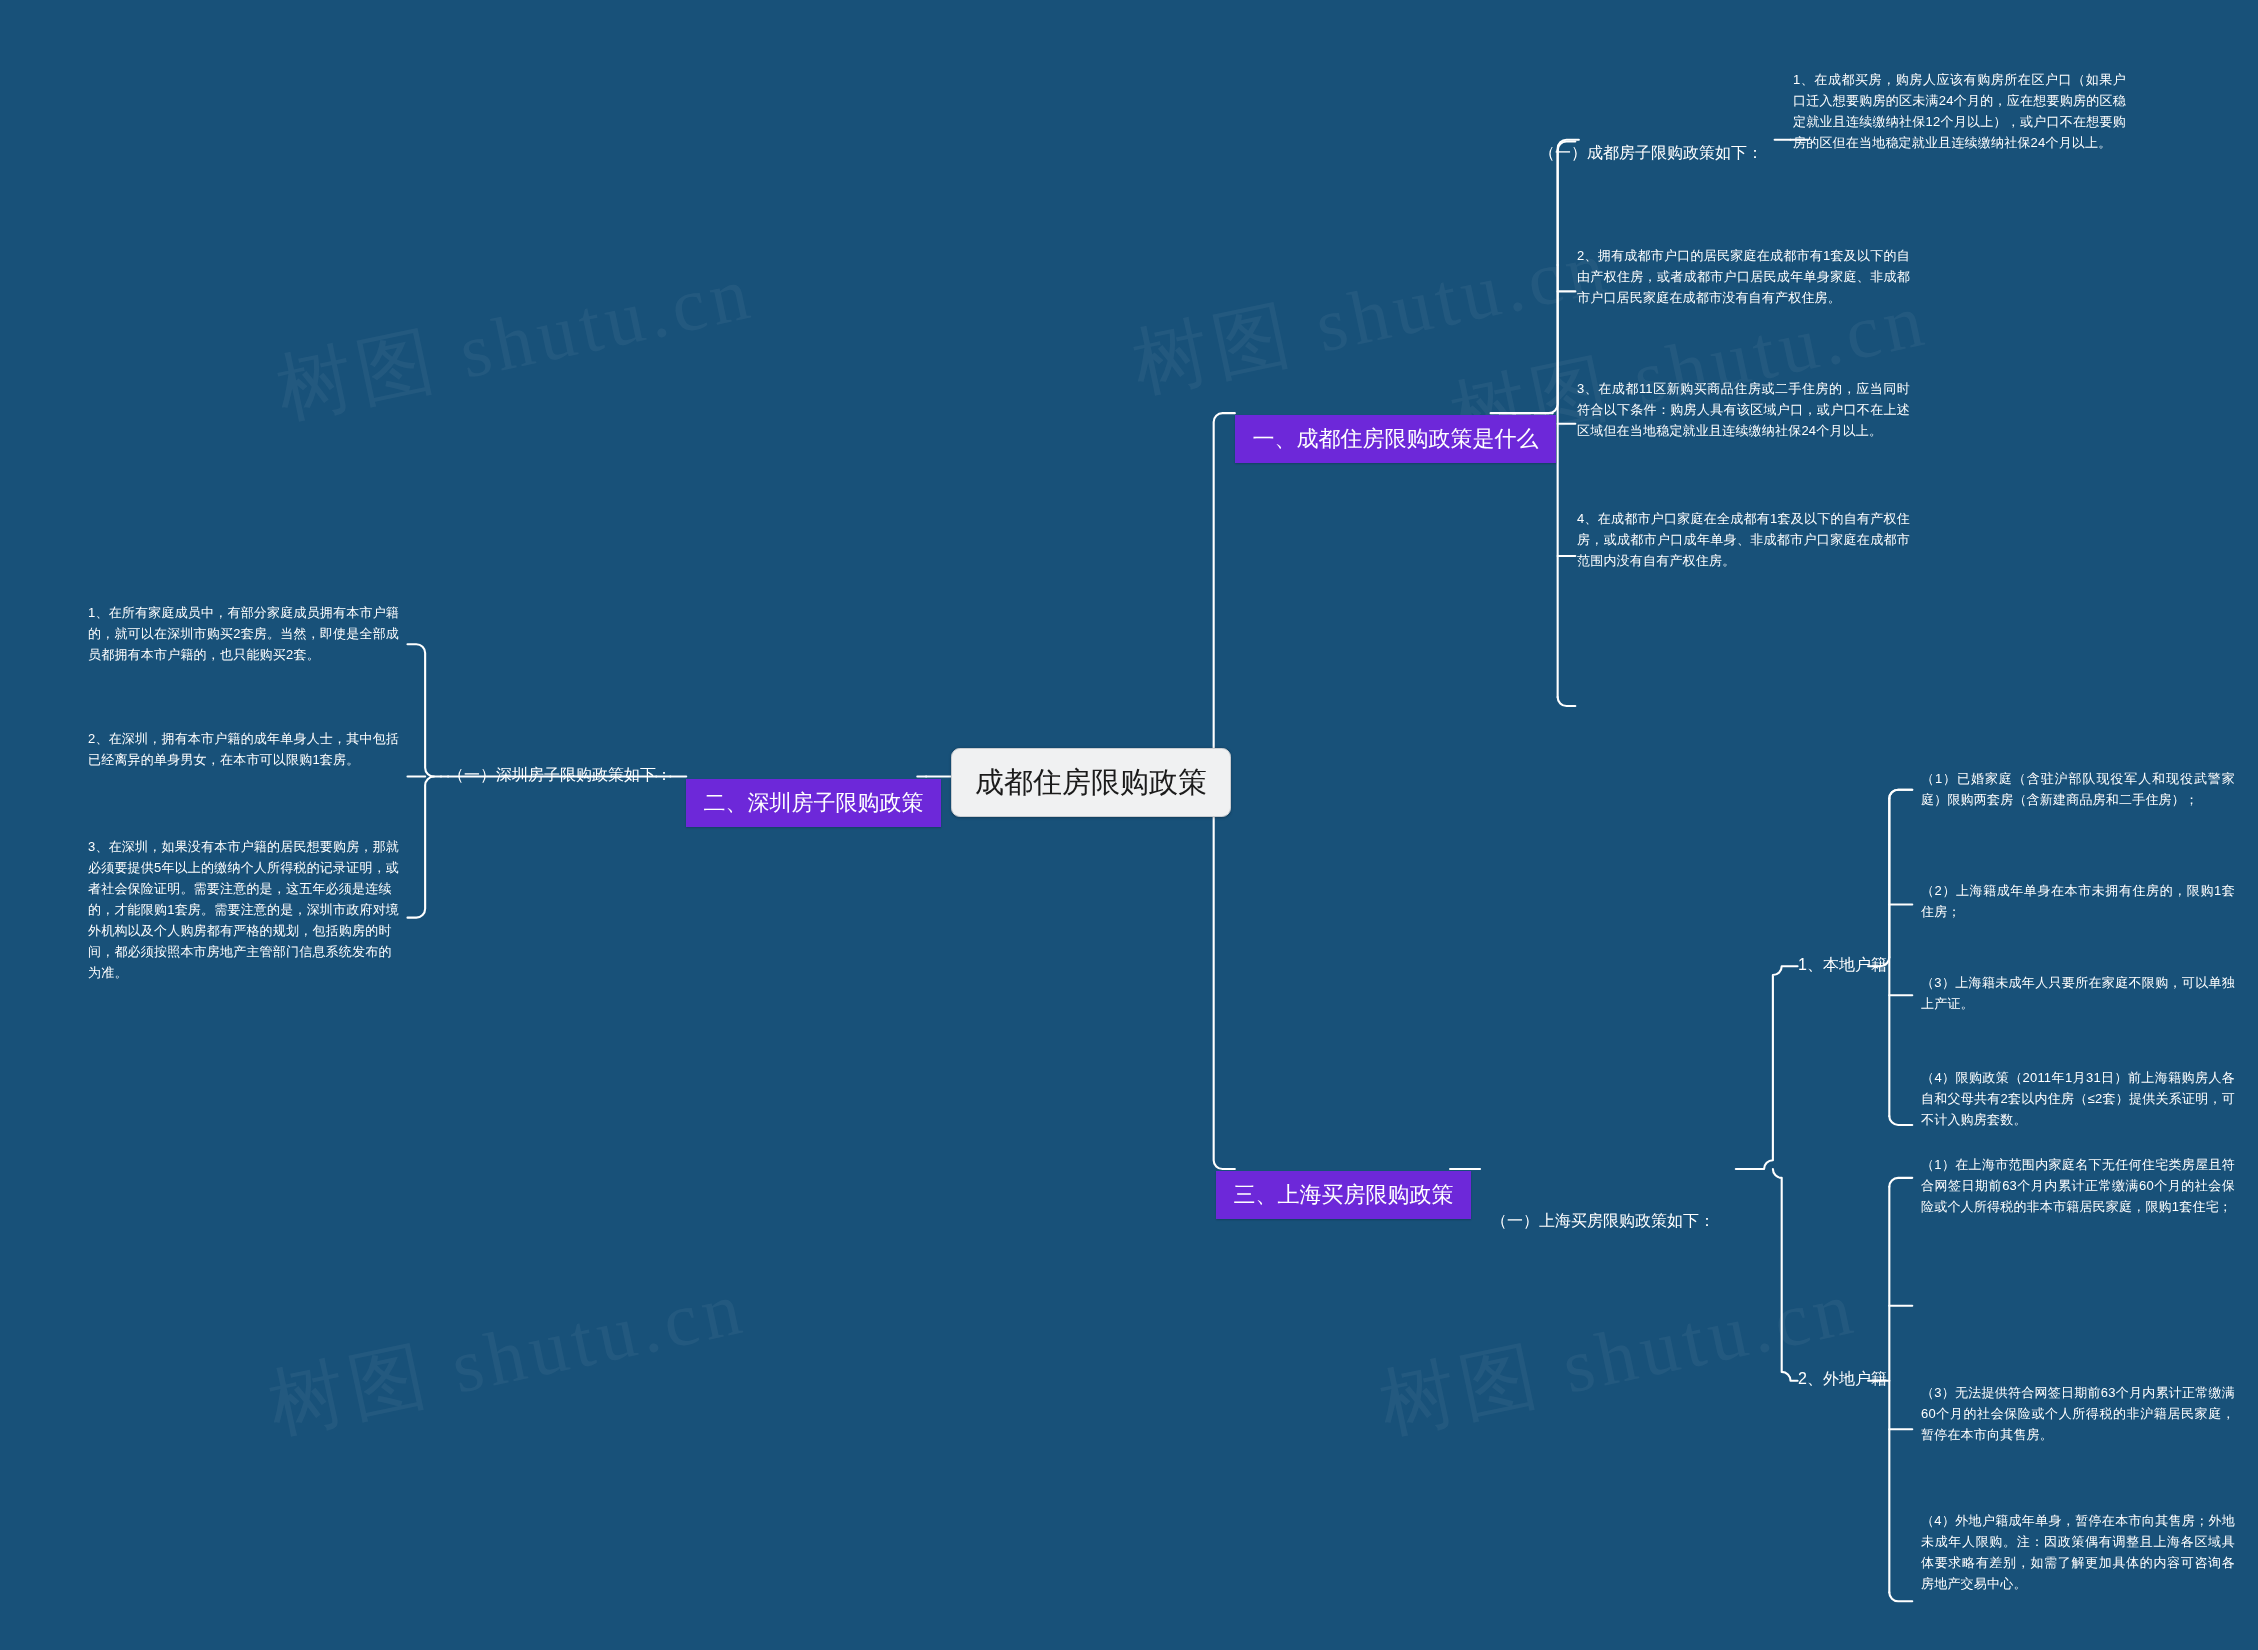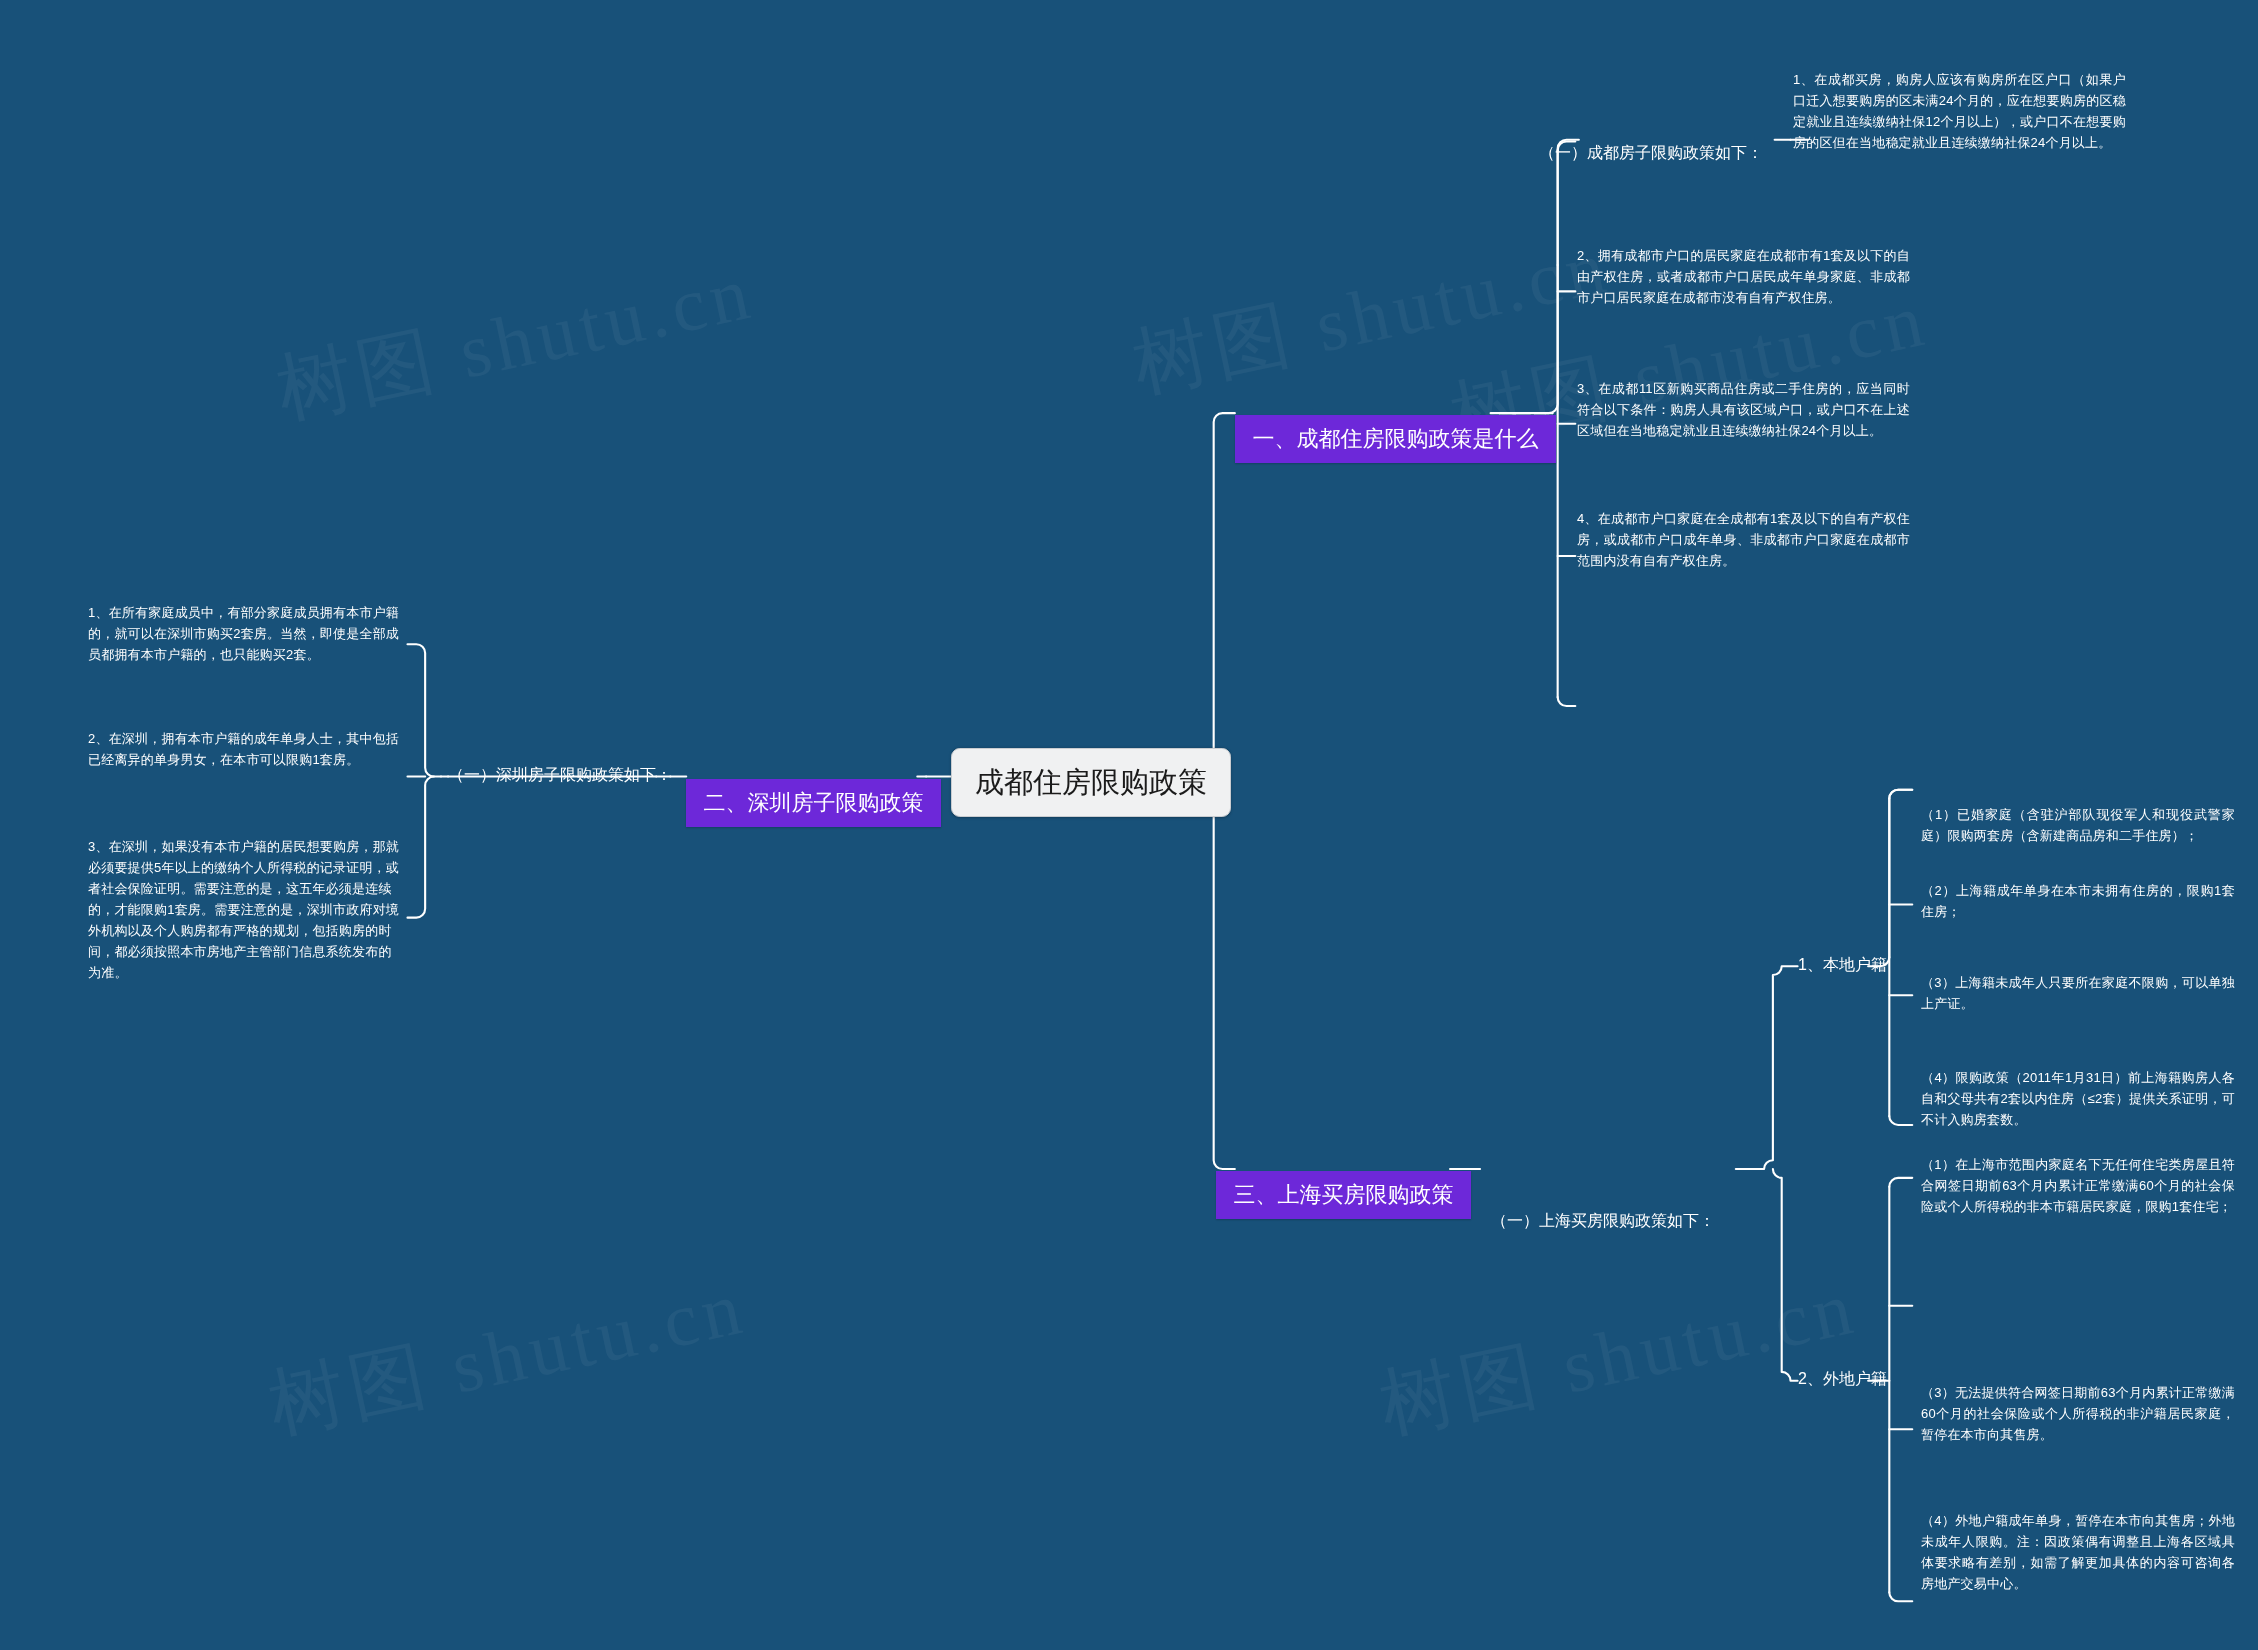--- a/index.html
+++ b/index.html
@@ -179,21 +179,21 @@
   </div>
 
   <div class="node lvl2" style="left:1491px;top:1210px;">
     <span>（一）上海买房限购政策如下：</span>
   </div>
 
   <div class="node lvl2" style="left:1798px;top:954px;">
     <span>1、本地户籍</span>
   </div>
 
-  <div class="node leaf" style="left:1921px;top:768px;width:314px;margin-top:36px;">
+  <div class="node leaf" style="left:1921px;top:768px;width:314px;">
     <span>（1）已婚家庭（含驻沪部队现役军人和现役武警家庭）限购两套房（含新建商品房和二手住房）；</span>
   </div>
 
   <div class="node leaf" style="left:1921px;top:880px;width:314px;">
     <span>（2）上海籍成年单身在本市未拥有住房的，限购1套住房；</span>
   </div>
 
   <div class="node leaf" style="left:1921px;top:972px;width:314px;">
     <span>（3）上海籍未成年人只要所在家庭不限购，可以单独上产证。</span>
   </div>

